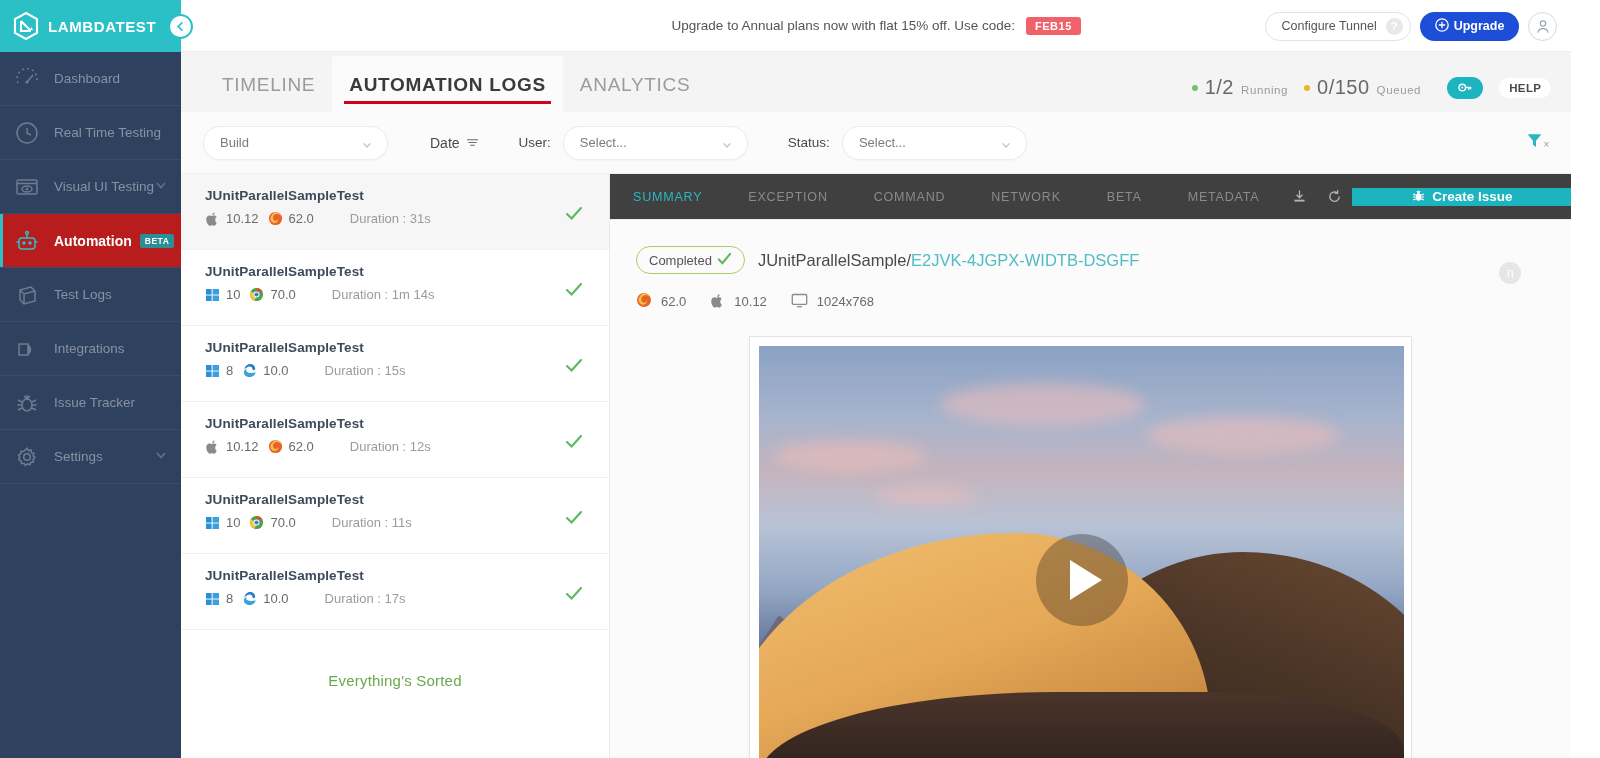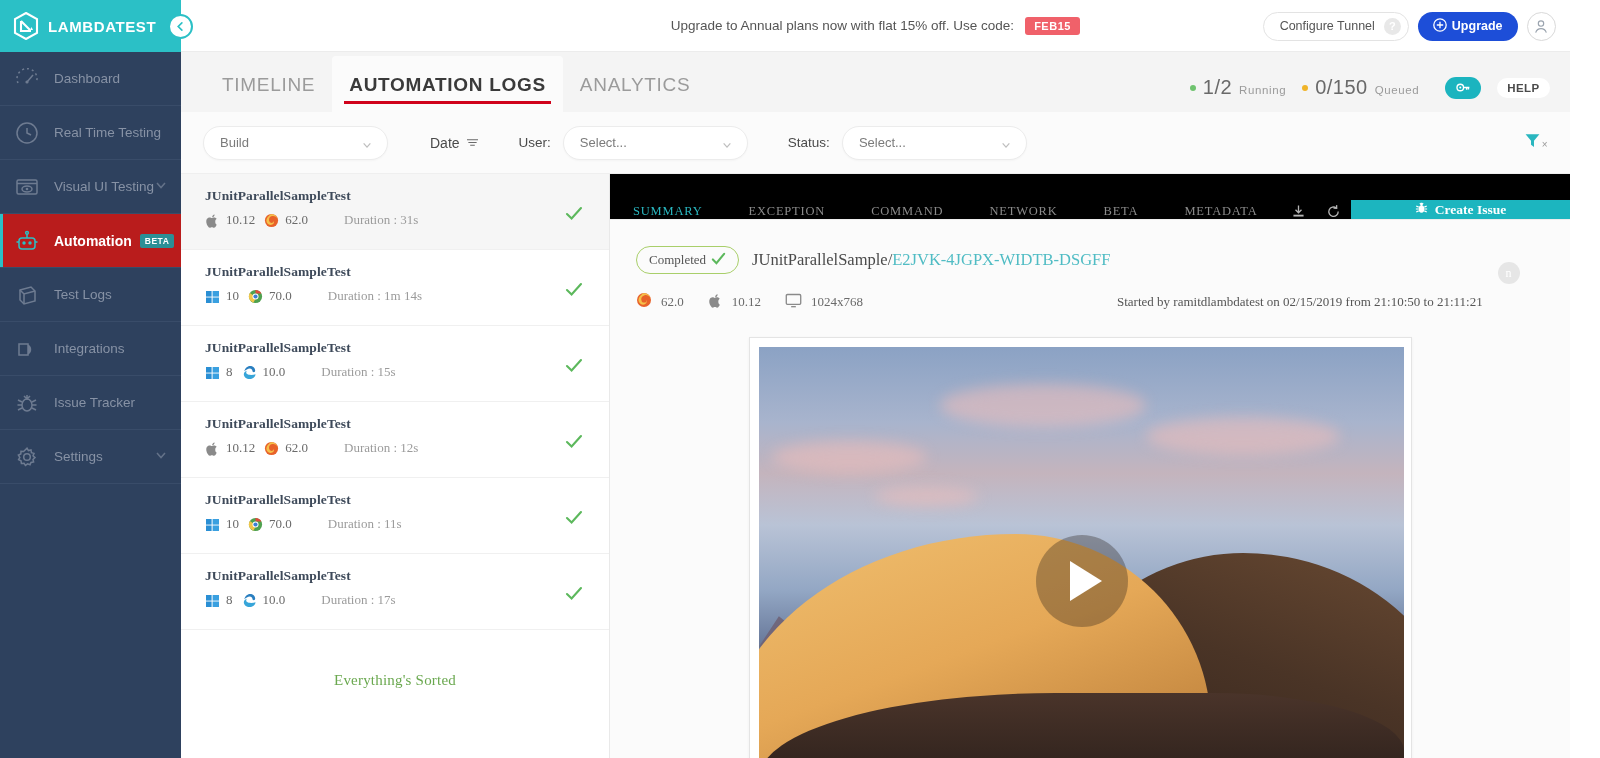--- a/index.html
+++ b/index.html
@@ -162,21 +162,21 @@
   .chev { width: 9px; height: 9px; opacity: .55; }
   .date-ctl {
     display: flex; align-items: flex-start; gap: 6px; margin-left: 42px;
     font-size: 14px; color: #4a4a4a; cursor: pointer;
   }
   .flabel { font-size: 13.5px; color: #4a4a4a; margin-left: 40px; margin-right: 12px; }
   .filter-clear { position: absolute; right: 22px; display: flex; align-items: flex-start; cursor: pointer; }
   .filter-clear .x { font-size: 10px; color: #9a9a9a; margin-left: 1px; margin-top: 7px; }
 
   
-  .content { flex: 1; display: flex; min-height: 0; font-family: Liberation Serif, serif; }
+  .content { flex: 1; display: flex; min-height: 0; }
 
   
   .listpane {
     width: 429px; flex: 0 0 429px; background: #fff;
     border-right: 1px solid #e9e9e9; overflow: hidden;
   }
   .test-row {
     height: 76px; padding: 14px 24px 0 24px;
     border-bottom: 1px solid #f0f0f0; position: relative; cursor: pointer;
   }
@@ -189,22 +189,22 @@
   .test-meta .dur { margin-left: 36px; color: #9b9b9b; }
   .row-check { position: absolute; right: 26px; top: 30px; color: #5cb85c; }
   .sorted-note {
     text-align: center; color: #6aa84f; font-size: 15px;
     padding-top: 42px; letter-spacing: .2px;
   }
 
   
   .detailpane { flex: 1; background: #fbfbfb; min-width: 0; display: flex; flex-direction: column; }
   .detail-tabs {
-    height: 46px; flex: 0 0 46px; background: #000000;
-    display: flex; align-items: flex-end; position: relative;
+    height: 46px; flex: 0 0 46px; background: #404040;
+    display: flex; align-items: center; position: relative;
     border-bottom: 1px solid #ededed;
   }
   .dtab {
     display: flex; align-items: center; padding: 0 23px;
     font-size: 12.5px; letter-spacing: .8px; color: #8a8a8a; cursor: pointer;
   }
   .dtab.active { color: #29b6bf; }
   .dicon-btn { display: flex; align-items: center; padding: 0 10px; cursor: pointer; color: #b4b4b4; }
   .create-issue {
     margin-left: auto; background: #1cb5bf; color: #fff;
@@ -763,21 +763,20 @@
             </div>
             <div class="seg">
               <span>
                 <svg viewBox="0 0 18 16" width="17" height="15" fill="none" stroke="#8a8a8a" stroke-width="1.4">
                   <rect x="1.3" y="1.6" width="15.4" height="10.6" rx="1.2"></rect>
                   <path d="M6.5 14.6 L11.5 14.6"></path>
                 </svg>
               </span>
               <span>1024x768</span>
             </div>
-            <span class="sum-started">Started by ramitdlambdatest on 02/15/2019 from 21:10:50 to 21:11:21</span>
           </div>
 
           <div class="n-badge">n</div>
         </div>
 
         <div class="video-wrap">
           <div class="video-frame">
             <div class="video-inner">
               <div class="v-cloud" style="left:2%;  top:20%; width:24%; height:7%;"></div>
               <div class="v-cloud" style="left:28%; top:8%;  width:32%; height:9%;"></div>

